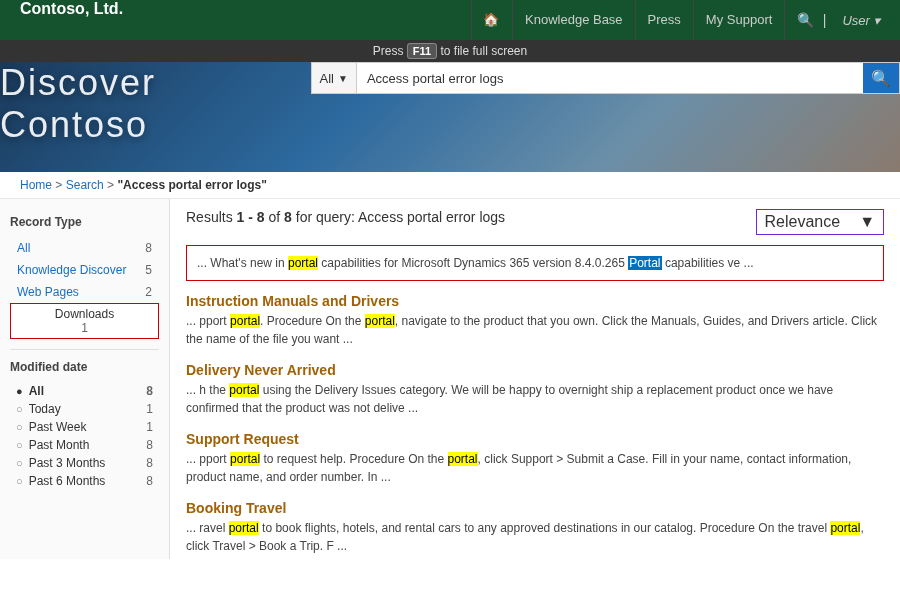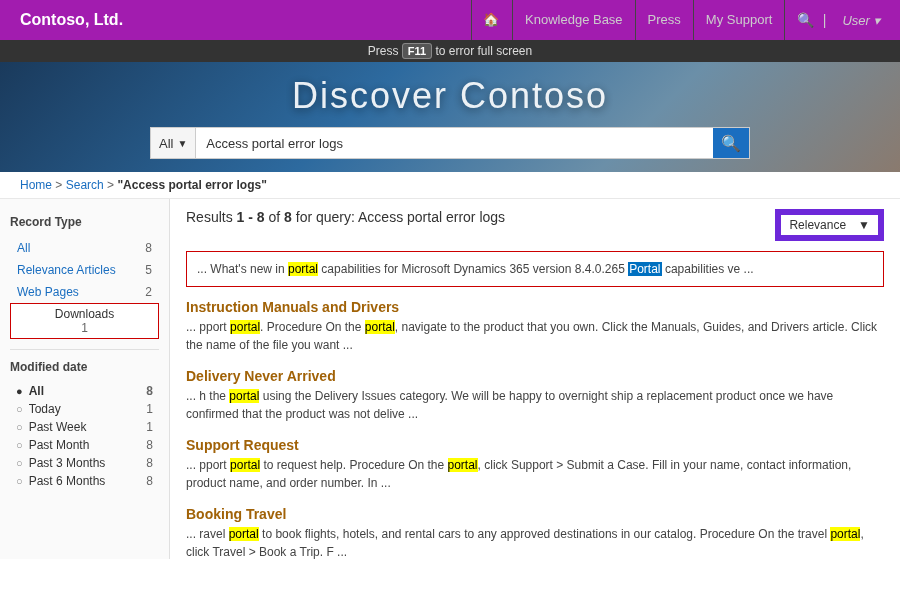--- a/index.html
+++ b/index.html
@@ -1,24 +1,23 @@
 <!DOCTYPE html>
 <html><head>
   <meta charset="utf-8">
   <style>
     * { box-sizing: border-box; margin: 0; padding: 0; }
     body { font-family: 'Segoe UI', Arial, sans-serif; font-size: 13px; background: #fff; width: 900px; height: 600px; overflow: hidden; }
 
     
     .top-nav {
-      background: #a21caf;
+      background: #14532d;
       color: #fff;
       height: 40px;
       display: flex;
-      align-items: center;
       padding: 0 20px;
       gap: 0;
     }
     .top-nav .brand {
       font-size: 16px;
       font-weight: bold;
       color: #fff;
       margin-right: auto;
     }
     .top-nav .nav-links {
@@ -75,22 +74,21 @@
       padding: 1px 5px;
       font-size: 11px;
       font-weight: bold;
     }
 
     
     .hero {
       background: linear-gradient(135deg, #1a3a5c 0%, #2d6a9f 40%, #6b8fa8 70%, #8a7a6e 100%);
       height: 110px;
       display: flex;
-      flex-direction: column;
-      align-items: center;
+      flex-direction: row;
       justify-content: center;
       position: relative;
       overflow: hidden;
     }
     .hero-title {
       color: #fff;
       font-size: 36px;
       font-weight: 300;
       letter-spacing: 2px;
       text-shadow: 0 2px 8px rgba(0,0,0,0.5);
@@ -207,24 +205,24 @@
       margin-bottom: 10px;
     }
     .results-count {
       font-size: 14px;
       color: #333;
     }
     .results-count strong { font-weight: 600; }
     .relevance-select {
       display: flex;
       align-items: center;
-      gap: 12px;
-      border: 6px solid #6d28d9;
+      gap: 19px;
+      border: 1px solid #6d28d9;
       padding: 3px 8px;
-      font-size: 12px;
+      font-size: 16px;
       color: #333;
       background: #fff;
       cursor: pointer;
     }
 
     
     .result-item { margin-bottom: 14px; }
     .result-item .result-title {
       color: #a16207;
       font-size: 14px;
@@ -286,21 +284,21 @@
     <span> | </span>
   </div>
   <div class="user-info">
     <span style="color:#ccc; font-size:13px; padding-left:8px;font-style:italic;">User ▾</span>
   </div>
 </div>
 
 <div class="fullscreen-notice">
   <span>Press </span>
   <span class="key-badge">F11</span>
-  <span> to error full screen</span>
+  <span> to file full screen</span>
 </div>
 
 <div class="hero">
   <div class="hero-title">Discover Contoso</div>
   <div class="search-bar">
     <div class="search-type">
       <span>All</span>
       <span class="search-type-arrow">▼</span>
     </div>
     <input type="text" placeholder="Access portal error logs" value="Access portal error logs" style="flex: 1 1 0%; border: none; outline: none; padding: 0px 10px; font-size: 13px;">
@@ -319,21 +317,21 @@
 <div class="main-content">
 
   <div class="sidebar">
     <div class="sidebar-section-title">Record Type</div>
 
     <div class="sidebar-item">
       <span class="label">All</span>
       <span class="count">8</span>
     </div>
     <div class="sidebar-item">
-      <span class="label">Relevance Articles</span>
+      <span class="label">Knowledge Discover</span>
       <span class="count">5</span>
     </div>
     <div class="sidebar-item">
       <span class="label">Web Pages</span>
       <span class="count">2</span>
     </div>
     <div class="sidebar-item active">
       <span class="label">Downloads</span>
       <span class="count">1</span>
     </div>

